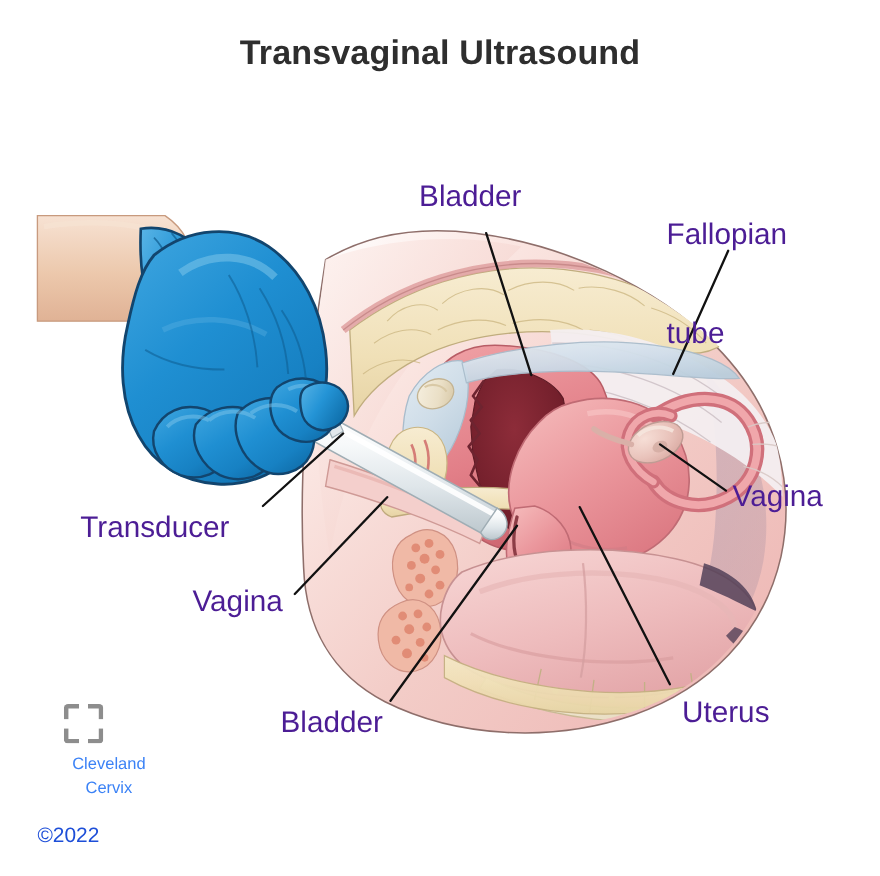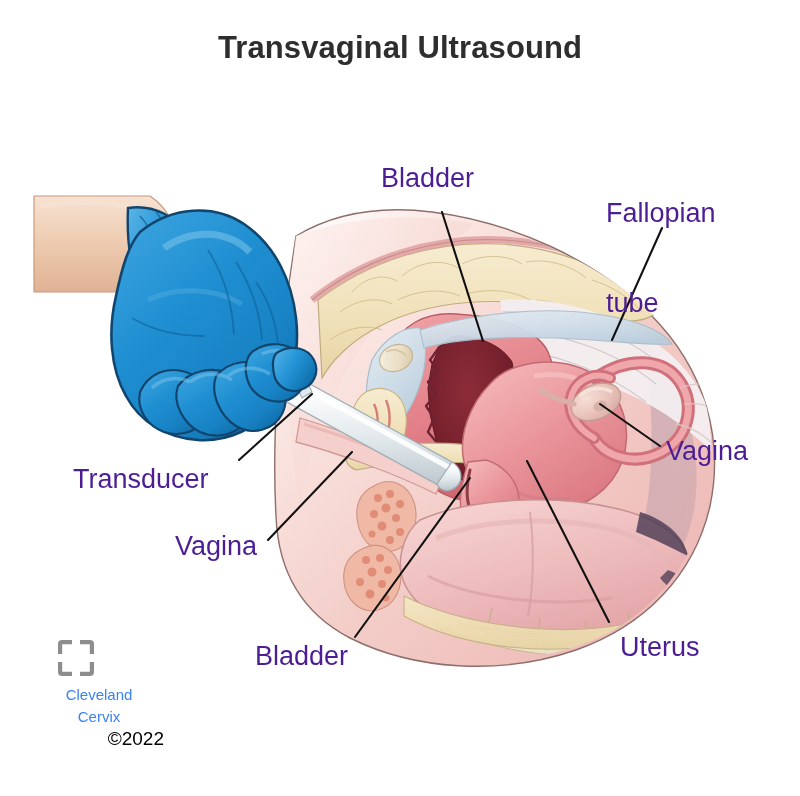--- a/index.html
+++ b/index.html
@@ -19,21 +19,21 @@
   #lbl-uterus{left:620px;top:632px;}
   #lbl-cervix{left:255px;top:641px;}
   #lbl-vagina{left:175px;top:531px;}
   #lbl-transducer{left:73px;top:464px;text-align:right;}
   #logo{position:absolute;left:34px;top:640px;width:130px;}
   #logo .mark{width:36px;height:36px;margin-left:24px;position:relative;}
   #logo .mark i{position:absolute;width:14px;height:14px;border:0;
       background:#8d8d8d;display:block;}
   #logo .brand{margin-top:8px;text-align:center;color:#3b82f6;
       font-size:15px;line-height:22px;font-weight:normal;}
-  #logo .copy{margin-top:0;text-align:right;color:#000000;font-size:19px;}
+  #logo .copy{margin-top:21px;text-align:left;color:#1d4ed8;font-size:19px;}
 </style>
 </head>
 <body>
 
 <div id="page">
 
   <div id="title">Transvaginal Ultrasound</div>
 
   <svg class="art" viewBox="0 0 800 796">
     <defs>

